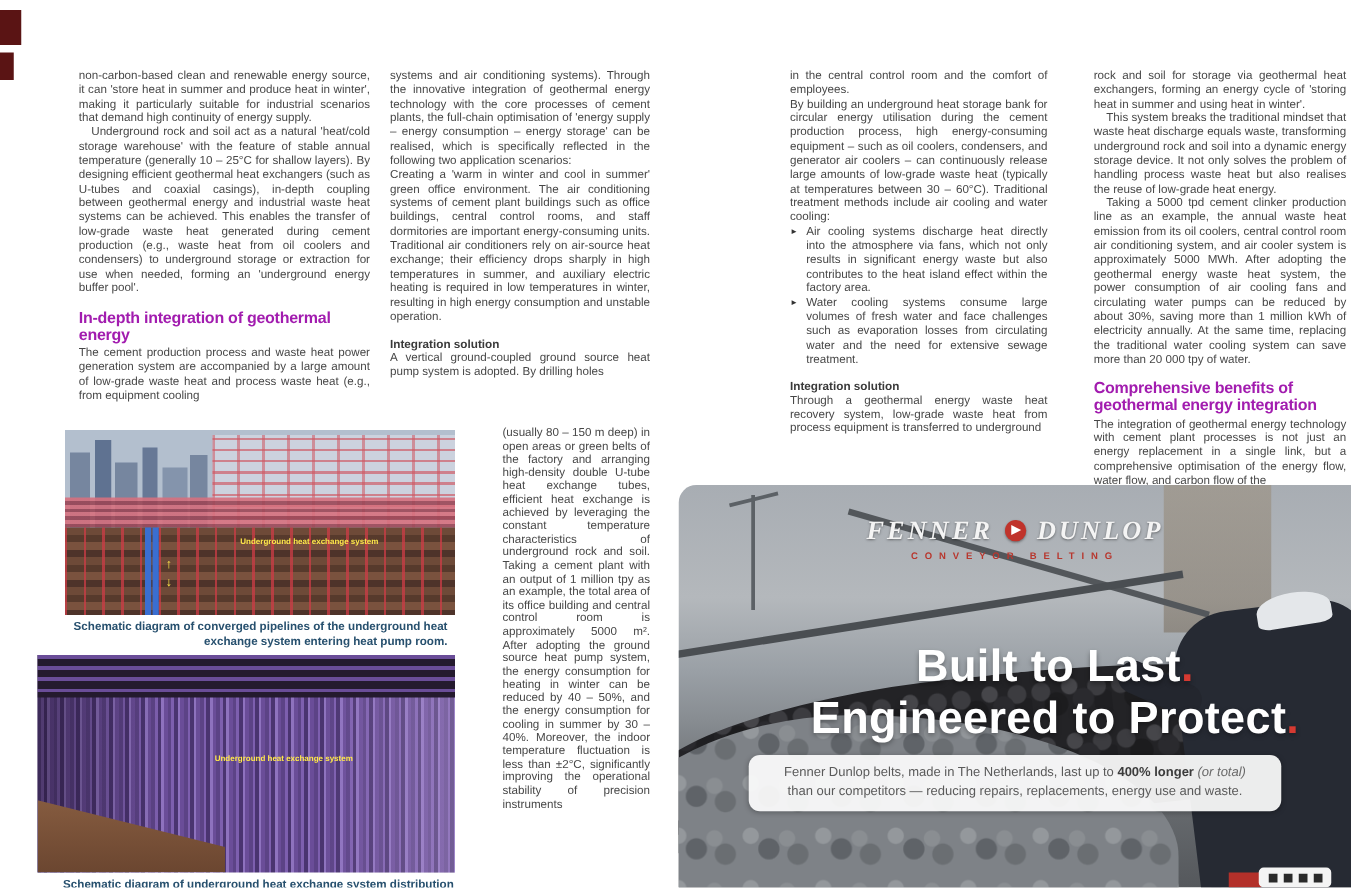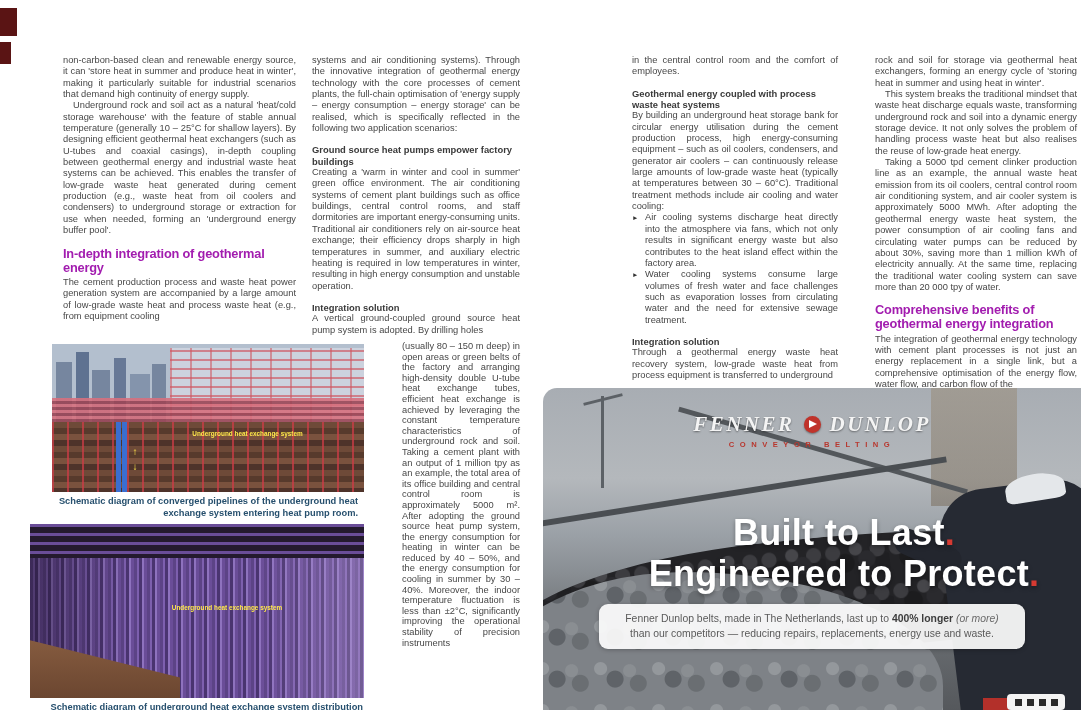--- a/index.html
+++ b/index.html
@@ -140,21 +140,20 @@
 
 <div class="col" style="left:33px;top:55px;width:233px;">
   <p>non-carbon-based clean and renewable energy source, it can 'store heat in summer and produce heat in winter', making it particularly suitable for industrial scenarios that demand high continuity of energy supply.</p>
   <p class="ind">Underground rock and soil act as a natural 'heat/cold storage warehouse' with the feature of stable annual temperature (generally 10 – 25°C for shallow layers). By designing efficient geothermal heat exchangers (such as U-tubes and coaxial casings), in-depth coupling between geothermal energy and industrial waste heat systems can be achieved. This enables the transfer of low-grade waste heat generated during cement production (e.g., waste heat from oil coolers and condensers) to underground storage or extraction for use when needed, forming an 'underground energy buffer pool'.</p>
   <div class="h2">In-depth integration of geothermal energy</div>
   <p>The cement production process and waste heat power generation system are accompanied by a large amount of low-grade waste heat and process waste heat (e.g., from equipment cooling</p>
 </div>
 
 <div class="col" style="left:282px;top:55px;width:208px;">
   <p>systems and air conditioning systems). Through the innovative integration of geothermal energy technology with the core processes of cement plants, the full-chain optimisation of 'energy supply – energy consumption – energy storage' can be realised, which is specifically reflected in the following two application scenarios:</p>
-  <div class="h3">Ground source heat pumps empower factory buildings</div>
   <p>Creating a 'warm in winter and cool in summer' green office environment. The air conditioning systems of cement plant buildings such as office buildings, central control rooms, and staff dormitories are important energy-consuming units. Traditional air conditioners rely on air-source heat exchange; their efficiency drops sharply in high temperatures in summer, and auxiliary electric heating is required in low temperatures in winter, resulting in high energy consumption and unstable operation.</p>
   <div class="h3">Integration solution</div>
   <p>A vertical ground-coupled ground source heat pump system is adopted. By drilling holes</p>
 </div>
 
 <div class="col" style="left:372px;top:341px;width:118px;line-height:10.6px;">
   <p>(usually 80 – 150 m deep) in open areas or green belts of the factory and arranging high-density double U-tube heat exchange tubes, efficient heat exchange is achieved by leveraging the constant temperature characteristics of underground rock and soil. Taking a cement plant with an output of 1 million tpy as an example, the total area of its office building and central control room is approximately 5000 m². After adopting the ground source heat pump system, the energy consumption for heating in winter can be reduced by 40 – 50%, and the energy consumption for cooling in summer by 30 – 40%. Moreover, the indoor temperature fluctuation is less than ±2°C, significantly improving the operational stability of precision instruments</p>
 </div>
 
 <div class="fig fig1">
@@ -180,21 +179,20 @@
 <div class="fig fig2">
   <div class="topband"></div>
   <div class="soil"></div>
   <div class="fig-label" style="left:132px;top:80px;width:130px;">Underground heat exchange system</div>
 </div>
 
 <div class="caption" style="left:33px;top:702px;width:330px;">Schematic diagram of underground heat exchange system distribution</div>
 
 <div class="col" style="left:602px;top:55px;width:206px;">
   <p>in the central control room and the comfort of employees.</p>
-  <div class="h3">Geothermal energy coupled with process waste heat systems</div>
   <p>By building an underground heat storage bank for circular energy utilisation during the cement production process, high energy-consuming equipment – such as oil coolers, condensers, and generator air coolers – can continuously release large amounts of low-grade waste heat (typically at temperatures between 30 – 60°C). Traditional treatment methods include air cooling and water cooling:</p>
   <div class="bullet">
     <span class="bg">►</span>
     <span class="bt">Air cooling systems discharge heat directly into the atmosphere via fans, which not only results in significant energy waste but also contributes to the heat island effect within the factory area.</span>
   </div>
   <div class="bullet">
     <span class="bg">►</span>
     <span class="bt">Water cooling systems consume large volumes of fresh water and face challenges such as evaporation losses from circulating water and the need for extensive sewage treatment.</span>
   </div>
   <div class="h3">Integration solution</div>
@@ -229,21 +227,21 @@
     <span class="brand">DUNLOP</span>
   </div>
   <div class="tagline">CONVEYOR BELTING</div>
 
   <div class="headline">
     <span>Built to Last</span><span class="dot">.</span><br>
     <span>Engineered to Protect</span><span class="dot">.</span>
   </div>
 
   <div class="infobox">
-    <span>Fenner Dunlop belts, made in The Netherlands, last up to </span><b>400% longer</b><i> (or more)</i><br>
+    <span>Fenner Dunlop belts, made in The Netherlands, last up to </span><b>400% longer</b><i> (or total)</i><br>
     <span>than our competitors — reducing repairs, replacements, energy use and waste.</span>
   </div>
 
   <div class="redbar"></div>
   <div class="qr">
     <span></span>
     <span></span>
     <span></span>
     <span></span>
   </div>

